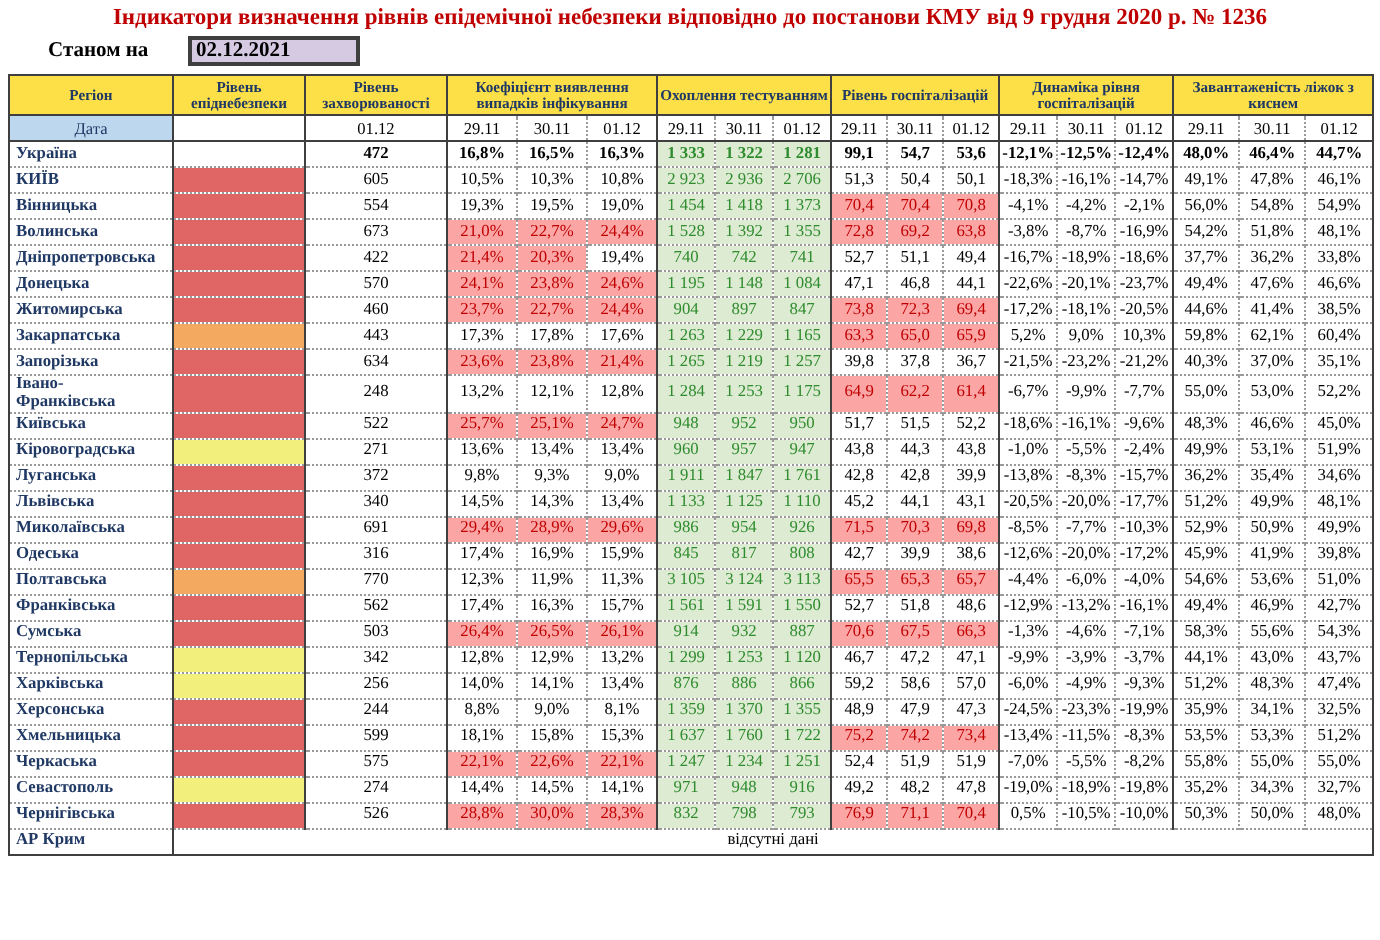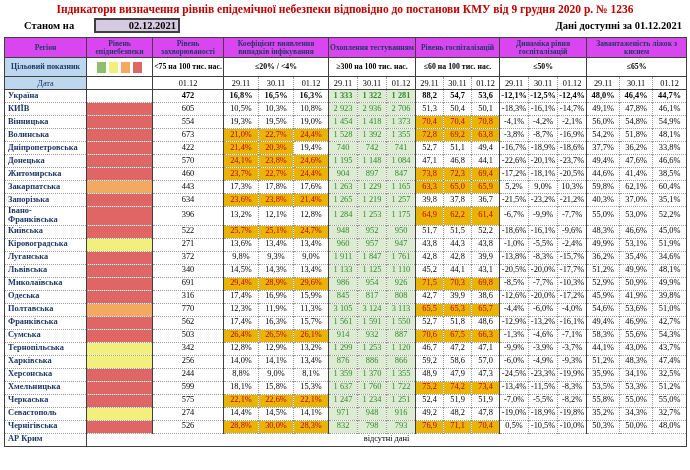--- a/index.html
+++ b/index.html
@@ -1,57 +1,56 @@
 <!DOCTYPE html>
 <html><head>
 <meta charset="utf-8">
 <style>
   html,body{margin:0;padding:0;background:#fff;}
   #page{position:relative;width:690px;height:470px;background:#fff;overflow:hidden;
         font-family:"Liberation Serif","DejaVu Serif",serif;color:#000;}
   #title{margin-top:3px;text-align:center;font-size:11.5px;font-weight:bold;color:#C00000;}
   #subhead{position:relative;height:17px;margin:3px 6px 2px 6px;font-size:10.5px;font-weight:bold;}
   #asof-label{position:absolute;left:18px;top:2px;}
-  #asof-date{position:absolute;left:88px;top:0;width:78px;text-align:right;
+  #asof-date{position:absolute;left:88px;top:0;width:78px;text-align:left;
              border:2px solid #3f3f3f;background:#D5CAE2;padding:0 2px;}
   #avail{position:absolute;right:2px;top:2px;}
   table{border-collapse:collapse;table-layout:fixed;margin:0 4px;width:682px;}
   td,th{overflow:hidden;white-space:nowrap;text-align:center;vertical-align:middle;
         border-top:1px dotted #9a9a9a;border-left:1px dotted #9a9a9a;padding:0;}
   table{border:1.5px solid #3f3f3f;}
   .gl{border-left:1px solid #3f3f3f;}
-  tr.hdr1 th{background:#d946ef;color:#1F3864;font-size:7.6px;font-weight:bold;
+  tr.hdr1 th{background:#fde047;color:#1F3864;font-size:7.6px;font-weight:bold;
              white-space:normal;line-height:1.05;height:19px;border-top:none;}
   tr.hdr2 .lbl{background:#BDD7EE;color:#1F3864;}
   tr.hdr2 td, tr.hdr2 th{font-size:7.8px;font-weight:bold;white-space:normal;line-height:1.05;height:18px;
              border-top:1px solid #3f3f3f;}
   tr.hdr3 td, tr.hdr3 th{font-size:8.3px;font-weight:normal;height:12px;border-top:1px solid #3f3f3f;}
   tr.hdr3 .lbl{background:#BDD7EE;color:#1F3864;}
   tr.datarow td{font-size:8.4px;height:12px;line-height:1.05;}
   tr.datarow:first-child td{border-top:1px solid #3f3f3f;}
   td.rname{text-align:left;padding-left:3px;font-weight:bold;color:#1F3864;
            white-space:pre-line;border-left:none;}
   th.corner{border-left:none;}
   td.green{background:#DDEBD2;color:#2E8B2E;}
-  td.redc{background:#eab308;color:#C00000;}
+  td.redc{background:#fca5a5;color:#C00000;}
   td.lvl{background:#fff;}
   tr.bold td{font-weight:bold;}
   td.nodata{font-size:8.4px;margin-left:45px;}
   .sq{display:inline-block;width:9px;height:11px;margin:0 1.5px;vertical-align:middle;}
 </style>
 </head>
 <body>
 
 <div id="page">
   <div id="title">Індикатори визначення рівнів епідемічної небезпеки відповідно до постанови КМУ від 9 грудня 2020 р. № 1236</div>
 
   <div id="subhead">
     <span id="asof-label">Станом на</span>
     <span id="asof-date">02.12.2021</span>
-    <span id="avail">Дані доступні за 01.12.2021</span>
   </div>
 
   <table>
     <colgroup>
       <col style="width:82px">
         <col style="width:66px">
         <col style="width:71px">
       <col style="width:35px">
         <col style="width:35px">
         <col style="width:35px">
@@ -72,30 +71,20 @@
       <tr class="hdr1">
         <th class="corner">Регіон</th>
         <th class="gl">Рівень епіднебезпеки</th>
         <th class="gl">Рівень захворюваності</th>
         <th class="gl" colspan="3">Коефіцієнт виявлення випадків інфікування</th>
         <th class="gl" colspan="3">Охоплення тестуванням</th>
         <th class="gl" colspan="3">Рівень госпіталізацій</th>
         <th class="gl" colspan="3">Динаміка рівня госпіталізацій</th>
         <th class="gl" colspan="3">Завантаженість ліжок з киснем</th>
       </tr>
-      <tr class="hdr2">
-        <th class="lbl corner">Цільовий показник</th>
-        <td class="gl" id="legend-cell"><span class="sq" style="background: rgb(141, 192, 107);"></span><span class="sq" style="background: rgb(243, 239, 125);"></span><span class="sq" style="background: rgb(243, 169, 95);"></span><span class="sq" style="background: rgb(224, 102, 102);"></span></td>
-        <td class="gl">&lt;75 на 100 тис. нас.</td>
-        <td class="gl" colspan="3">≤20% / &lt;4%</td>
-        <td class="gl" colspan="3">≥300 на 100 тис. нас.</td>
-        <td class="gl" colspan="3">≤60 на 100 тис. нас.</td>
-        <td class="gl" colspan="3">≤50%</td>
-        <td class="gl" colspan="3">≤65%</td>
-      </tr>
       <tr class="hdr3">
         <th class="lbl corner">Дата</th>
         <td class="gl"></td>
         <td class="gl">01.12</td>
         <td class="gl">29.11</td>
         <td>30.11</td>
         <td>01.12</td>
         <td class="gl">29.11</td>
         <td>30.11</td>
         <td>01.12</td>
@@ -114,21 +103,21 @@
         <tr class="datarow bold">
           <td class="rname">Україна</td>
           <td class="lvl gl" style="background: rgb(255, 255, 255);"></td>
           <td class="gl">472</td>
           <td class="gl">16,8%</td>
           <td>16,5%</td>
           <td>16,3%</td>
           <td class="gl green">1 333</td>
           <td class="green">1 322</td>
           <td class="green">1 281</td>
-          <td class="gl">88,2</td>
+          <td class="gl">99,1</td>
           <td>54,7</td>
           <td>53,6</td>
           <td class="gl">-12,1%</td>
           <td>-12,5%</td>
           <td>-12,4%</td>
           <td class="gl">48,0%</td>
           <td>46,4%</td>
           <td>44,7%</td>
         </tr>
         <tr class="datarow">
@@ -288,21 +277,21 @@
           <td>-23,2%</td>
           <td>-21,2%</td>
           <td class="gl">40,3%</td>
           <td>37,0%</td>
           <td>35,1%</td>
         </tr>
         <tr class="datarow">
           <td class="rname">Івано-
 Франківська</td>
           <td class="lvl gl" style="background: rgb(224, 102, 102);"></td>
-          <td class="gl">396</td>
+          <td class="gl">248</td>
           <td class="gl">13,2%</td>
           <td>12,1%</td>
           <td>12,8%</td>
           <td class="gl green">1 284</td>
           <td class="green">1 253</td>
           <td class="green">1 175</td>
           <td class="gl redc">64,9</td>
           <td class=" redc">62,2</td>
           <td class=" redc">61,4</td>
           <td class="gl">-6,7%</td>

